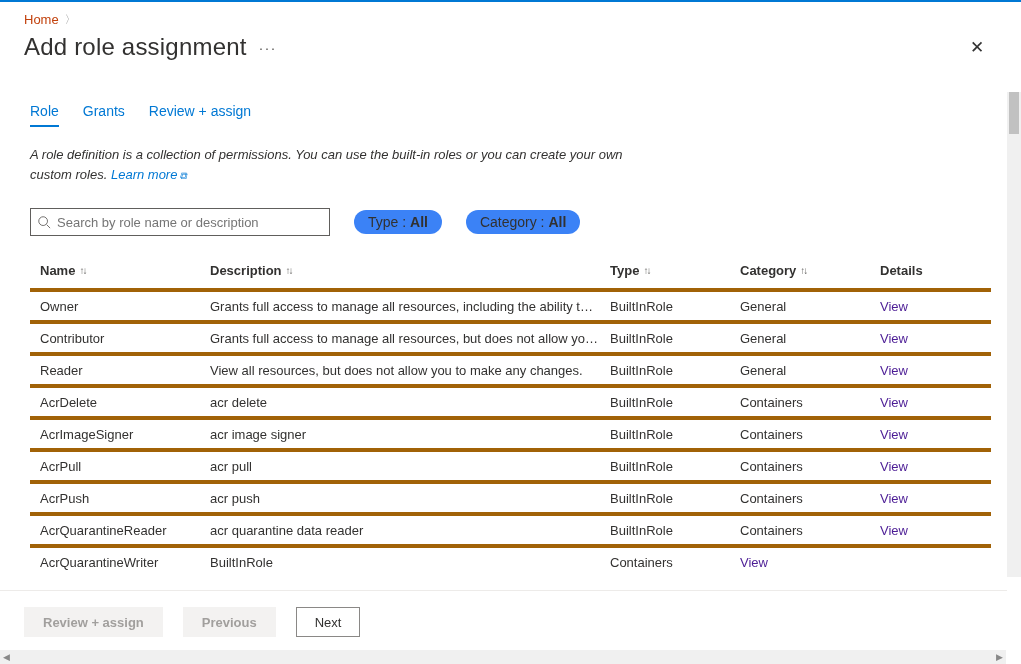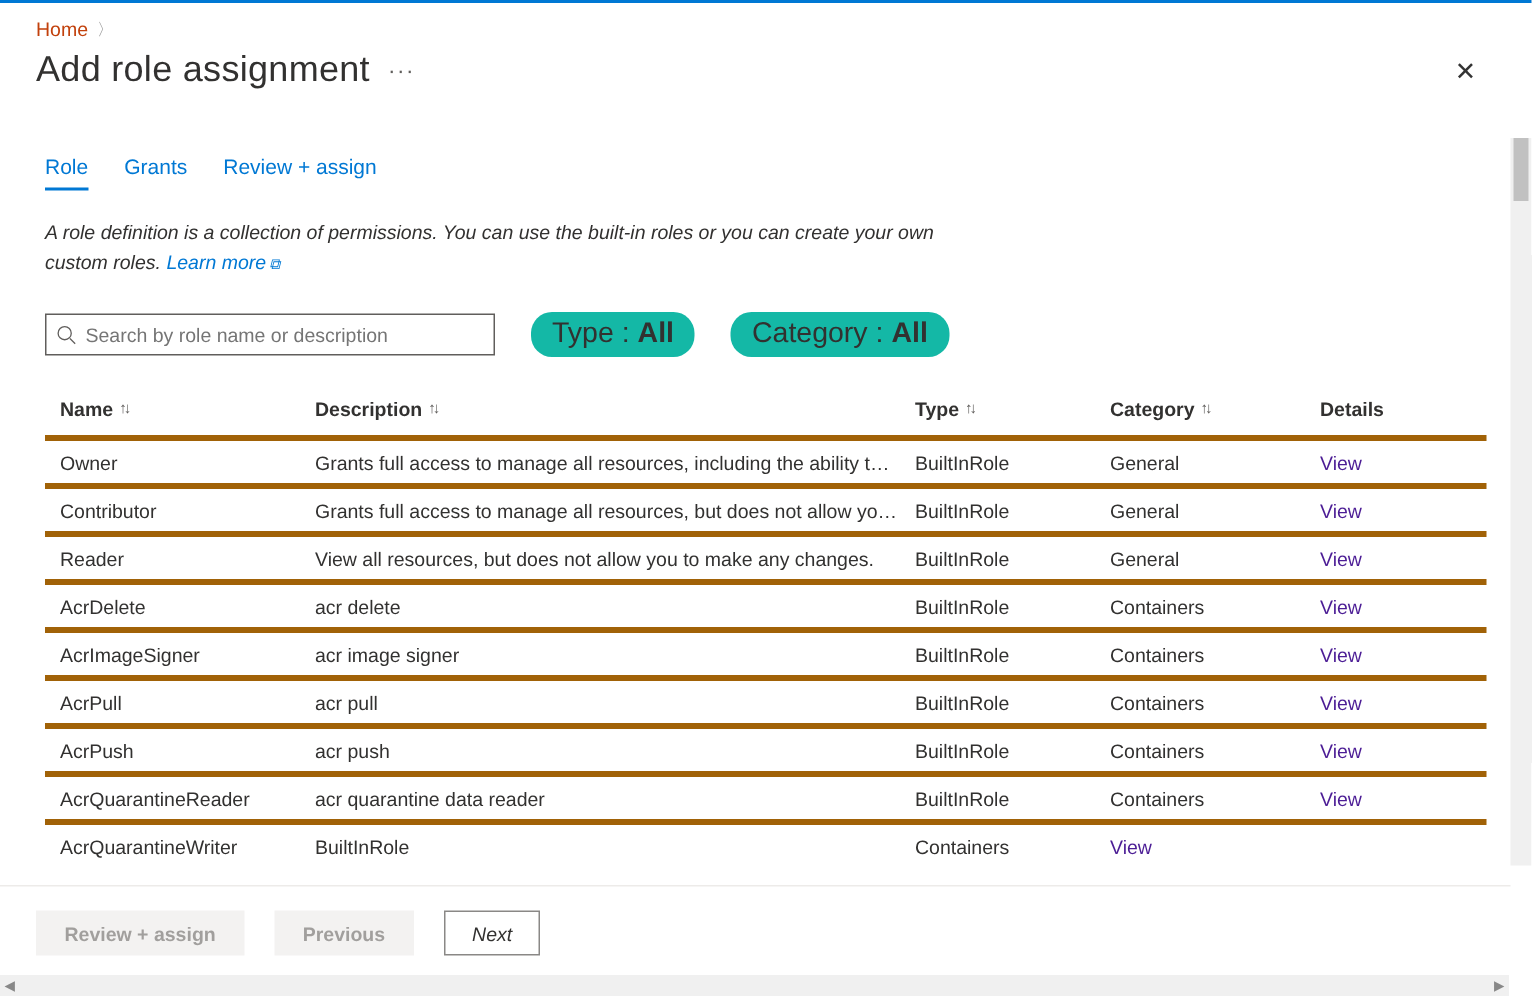--- a/index.html
+++ b/index.html
@@ -127,24 +127,24 @@
     .search-box svg { flex: 0 0 14px; }
     .search-box input {
       border: none;
       outline: none;
       font-size: 13px;
       padding-left: 6px;
       width: 100%;
       font-family: inherit;
     }
     .filter-pill {
-      background: #14b8a6;
+      background: #3b82f6;
       border-radius: 14px;
       padding: 4px 14px;
-      font-size: 19px;
+      font-size: 14px;
       color: #323130;
       cursor: pointer;
     }
     .filter-pill b { font-weight: 600; }
     .table {
       margin-top: 16px;
       width: 100%;
     }
     .thead, .trow {
       display: grid;
@@ -197,21 +197,20 @@
     .btn-disabled {
       background: #f3f2f1;
       color: #a19f9d;
       cursor: default;
       font-weight: 600;
     }
     .btn-outline {
       background: #fff;
       border: 1px solid #8a8886;
       color: #323130;
-      font-style: italic;
     }
     .title-left { display: flex; align-items: center; }
   </style>
 </head>
 <body>
 
 <div class="header">
   <div class="breadcrumb">
     <a href="#">Home</a>
     <span class="chev">〉</span>

